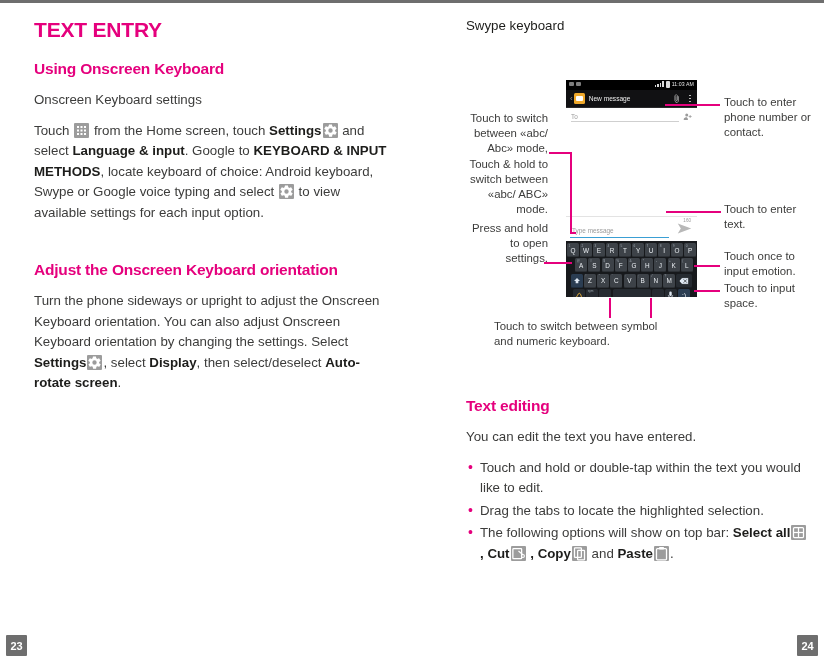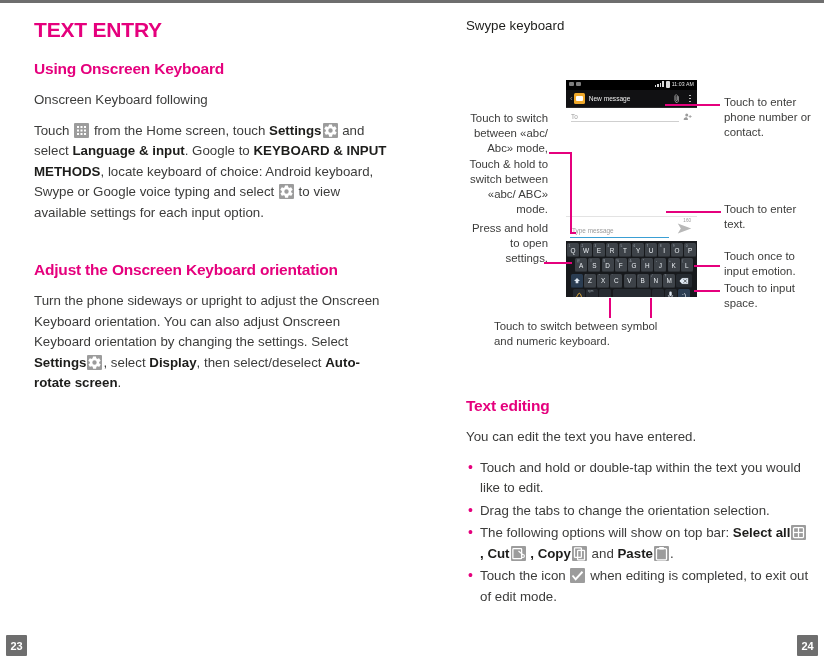--- a/index.html
+++ b/index.html
@@ -221,21 +221,21 @@
 <body>
 
 <div class="page-top-rule"></div>
 
 <div class="col-left">
 
   <h1 class="chapter-title">TEXT ENTRY</h1>
 
   <h2 class="section-title">Using Onscreen Keyboard</h2>
 
-  <p class="body-text tight">Onscreen Keyboard following</p>
+  <p class="body-text tight">Onscreen Keyboard settings</p>
 
   <p class="body-text"><span>Touch </span><span class="chip"><svg width="15" height="15" viewBox="0 0 15 15">
           <g fill="#ffffff">
             <rect x="3" y="3" width="2" height="2"></rect>
             <rect x="6.5" y="3" width="2" height="2"></rect>
             <rect x="10" y="3" width="2" height="2"></rect>
             <rect x="3" y="6.5" width="2" height="2"></rect>
             <rect x="6.5" y="6.5" width="2" height="2"></rect>
             <rect x="10" y="6.5" width="2" height="2"></rect>
             <rect x="3" y="10" width="2" height="2"></rect>
@@ -493,38 +493,35 @@
 
     <div class="callout" style="left:28px; top:272px; width:185px;">Touch to switch between symbol and numeric keyboard.</div>
   </div>
 
   <div style="margin-top:50px;">
     <h2 class="section-title">Text editing</h2>
     <p class="body-text tight">You can edit the text you have entered.</p>
 
     <ul class="bullets">
       <li>Touch and hold or double-tap within the text you would like to edit.</li>
-      <li>Drag the tabs to change the orientation selection.</li>
+      <li>Drag the tabs to locate the highlighted selection.</li>
       <li><span>The following options will show on top bar: </span><span class="b">Select all</span><span class="chip"><svg width="15" height="15" viewBox="0 0 24 24">
               <rect x="4" y="4" width="16" height="16" rx="1.5" fill="none" stroke="#fff" stroke-width="2"></rect>
               <line x1="12" y1="4" x2="12" y2="20" stroke="#fff" stroke-width="2"></line>
               <line x1="4" y1="12" x2="20" y2="12" stroke="#fff" stroke-width="2"></line>
             </svg></span><span class="b"> , </span><span class="b">Cut</span><span class="chip"><svg width="15" height="15" viewBox="0 0 24 24">
               <rect x="3" y="4" width="14" height="16" rx="1" fill="none" stroke="#fff" stroke-width="2"></rect>
               <circle cx="19" cy="16" r="2.4" fill="none" stroke="#fff" stroke-width="1.8"></circle>
               <line x1="12" y1="8" x2="19" y2="14" stroke="#fff" stroke-width="1.8"></line>
             </svg></span><span class="b"> , </span><span class="b">Copy</span><span class="chip"><svg width="15" height="15" viewBox="0 0 24 24">
               <rect x="4" y="3" width="11" height="15" rx="1" fill="none" stroke="#fff" stroke-width="2"></rect>
               <rect x="9" y="7" width="11" height="15" rx="1" fill="none" stroke="#fff" stroke-width="2"></rect>
             </svg></span><span> and </span><span class="b">Paste</span><span class="chip"><svg width="15" height="15" viewBox="0 0 24 24">
               <rect x="4" y="4" width="16" height="18" rx="1.5" fill="none" stroke="#fff" stroke-width="2"></rect>
               <rect x="8" y="1.5" width="8" height="4" rx="1" fill="#fff"></rect>
             </svg></span><span>.</span></li>
-      <li><span>Touch the icon </span><span class="chip"><svg width="15" height="15" viewBox="0 0 24 24">
-              <path fill="none" stroke="#fff" stroke-width="3" d="M4 12l5 6L20 6"></path>
-            </svg></span><span> when editing is completed, to exit out of edit mode.</span></li>
     </ul>
   </div>
 
 </div>
 
 <div class="page-num left">23</div>
 <div class="page-num right">24</div>
 
 </body></html>

